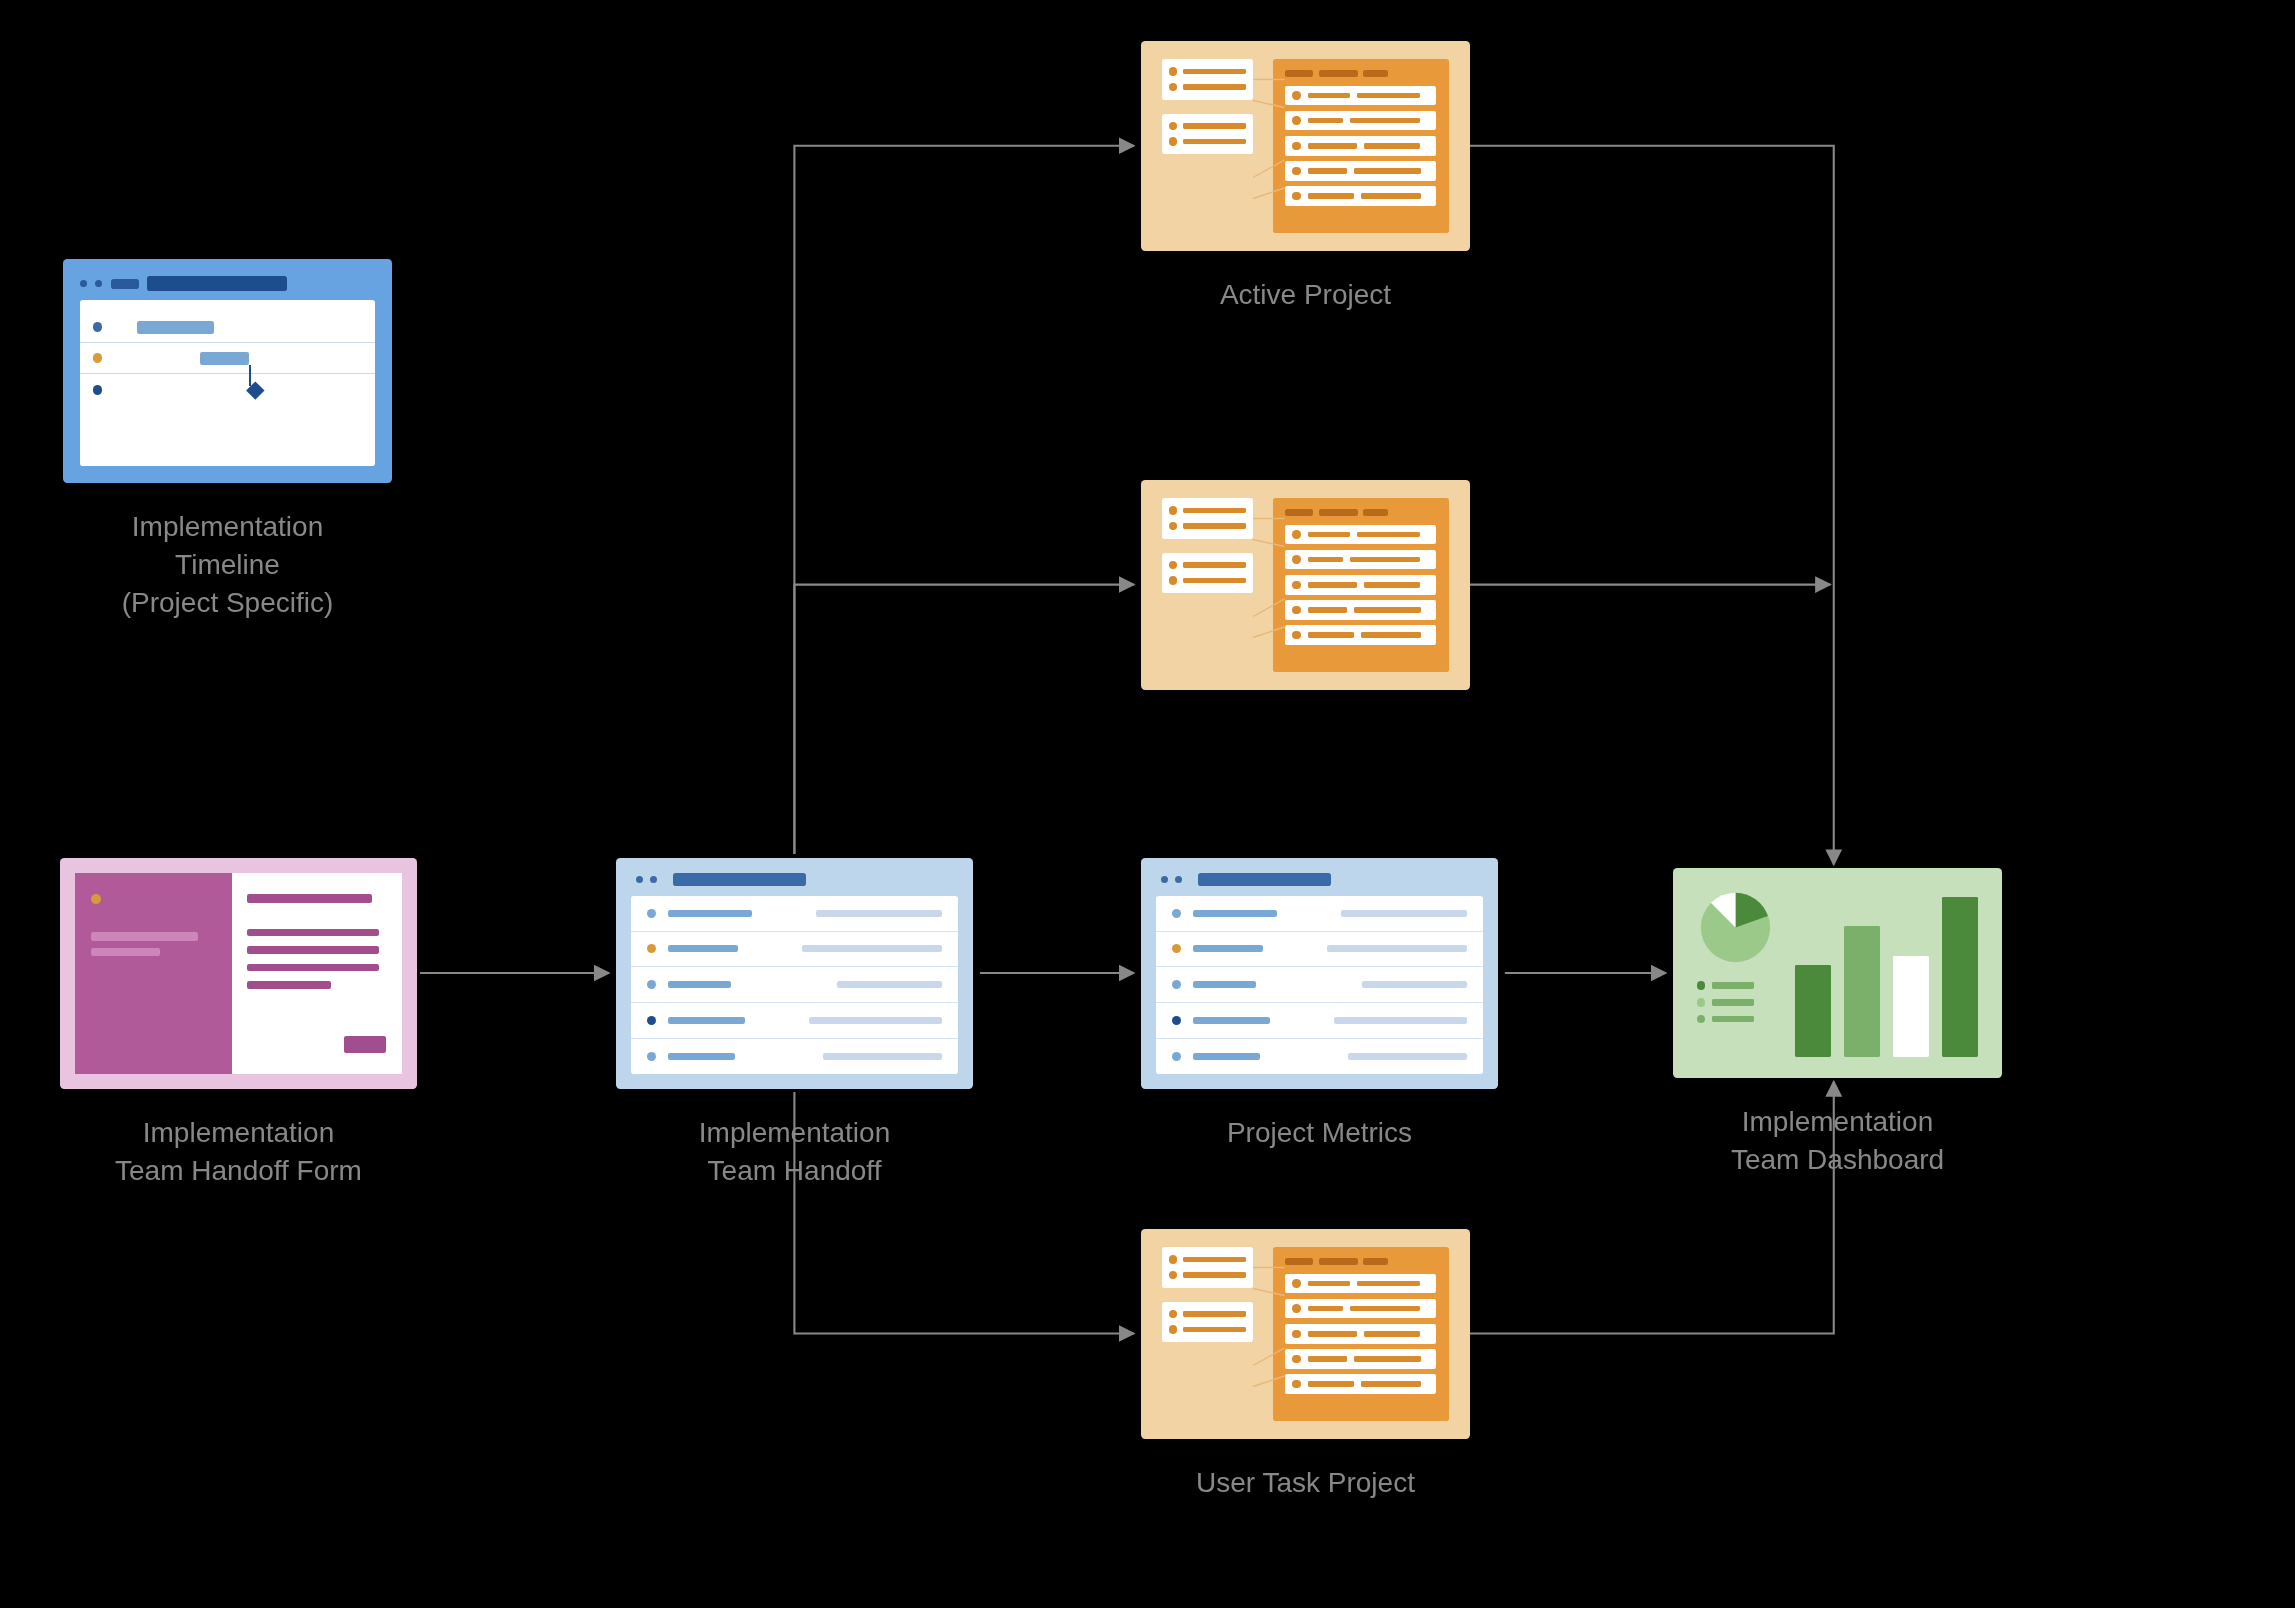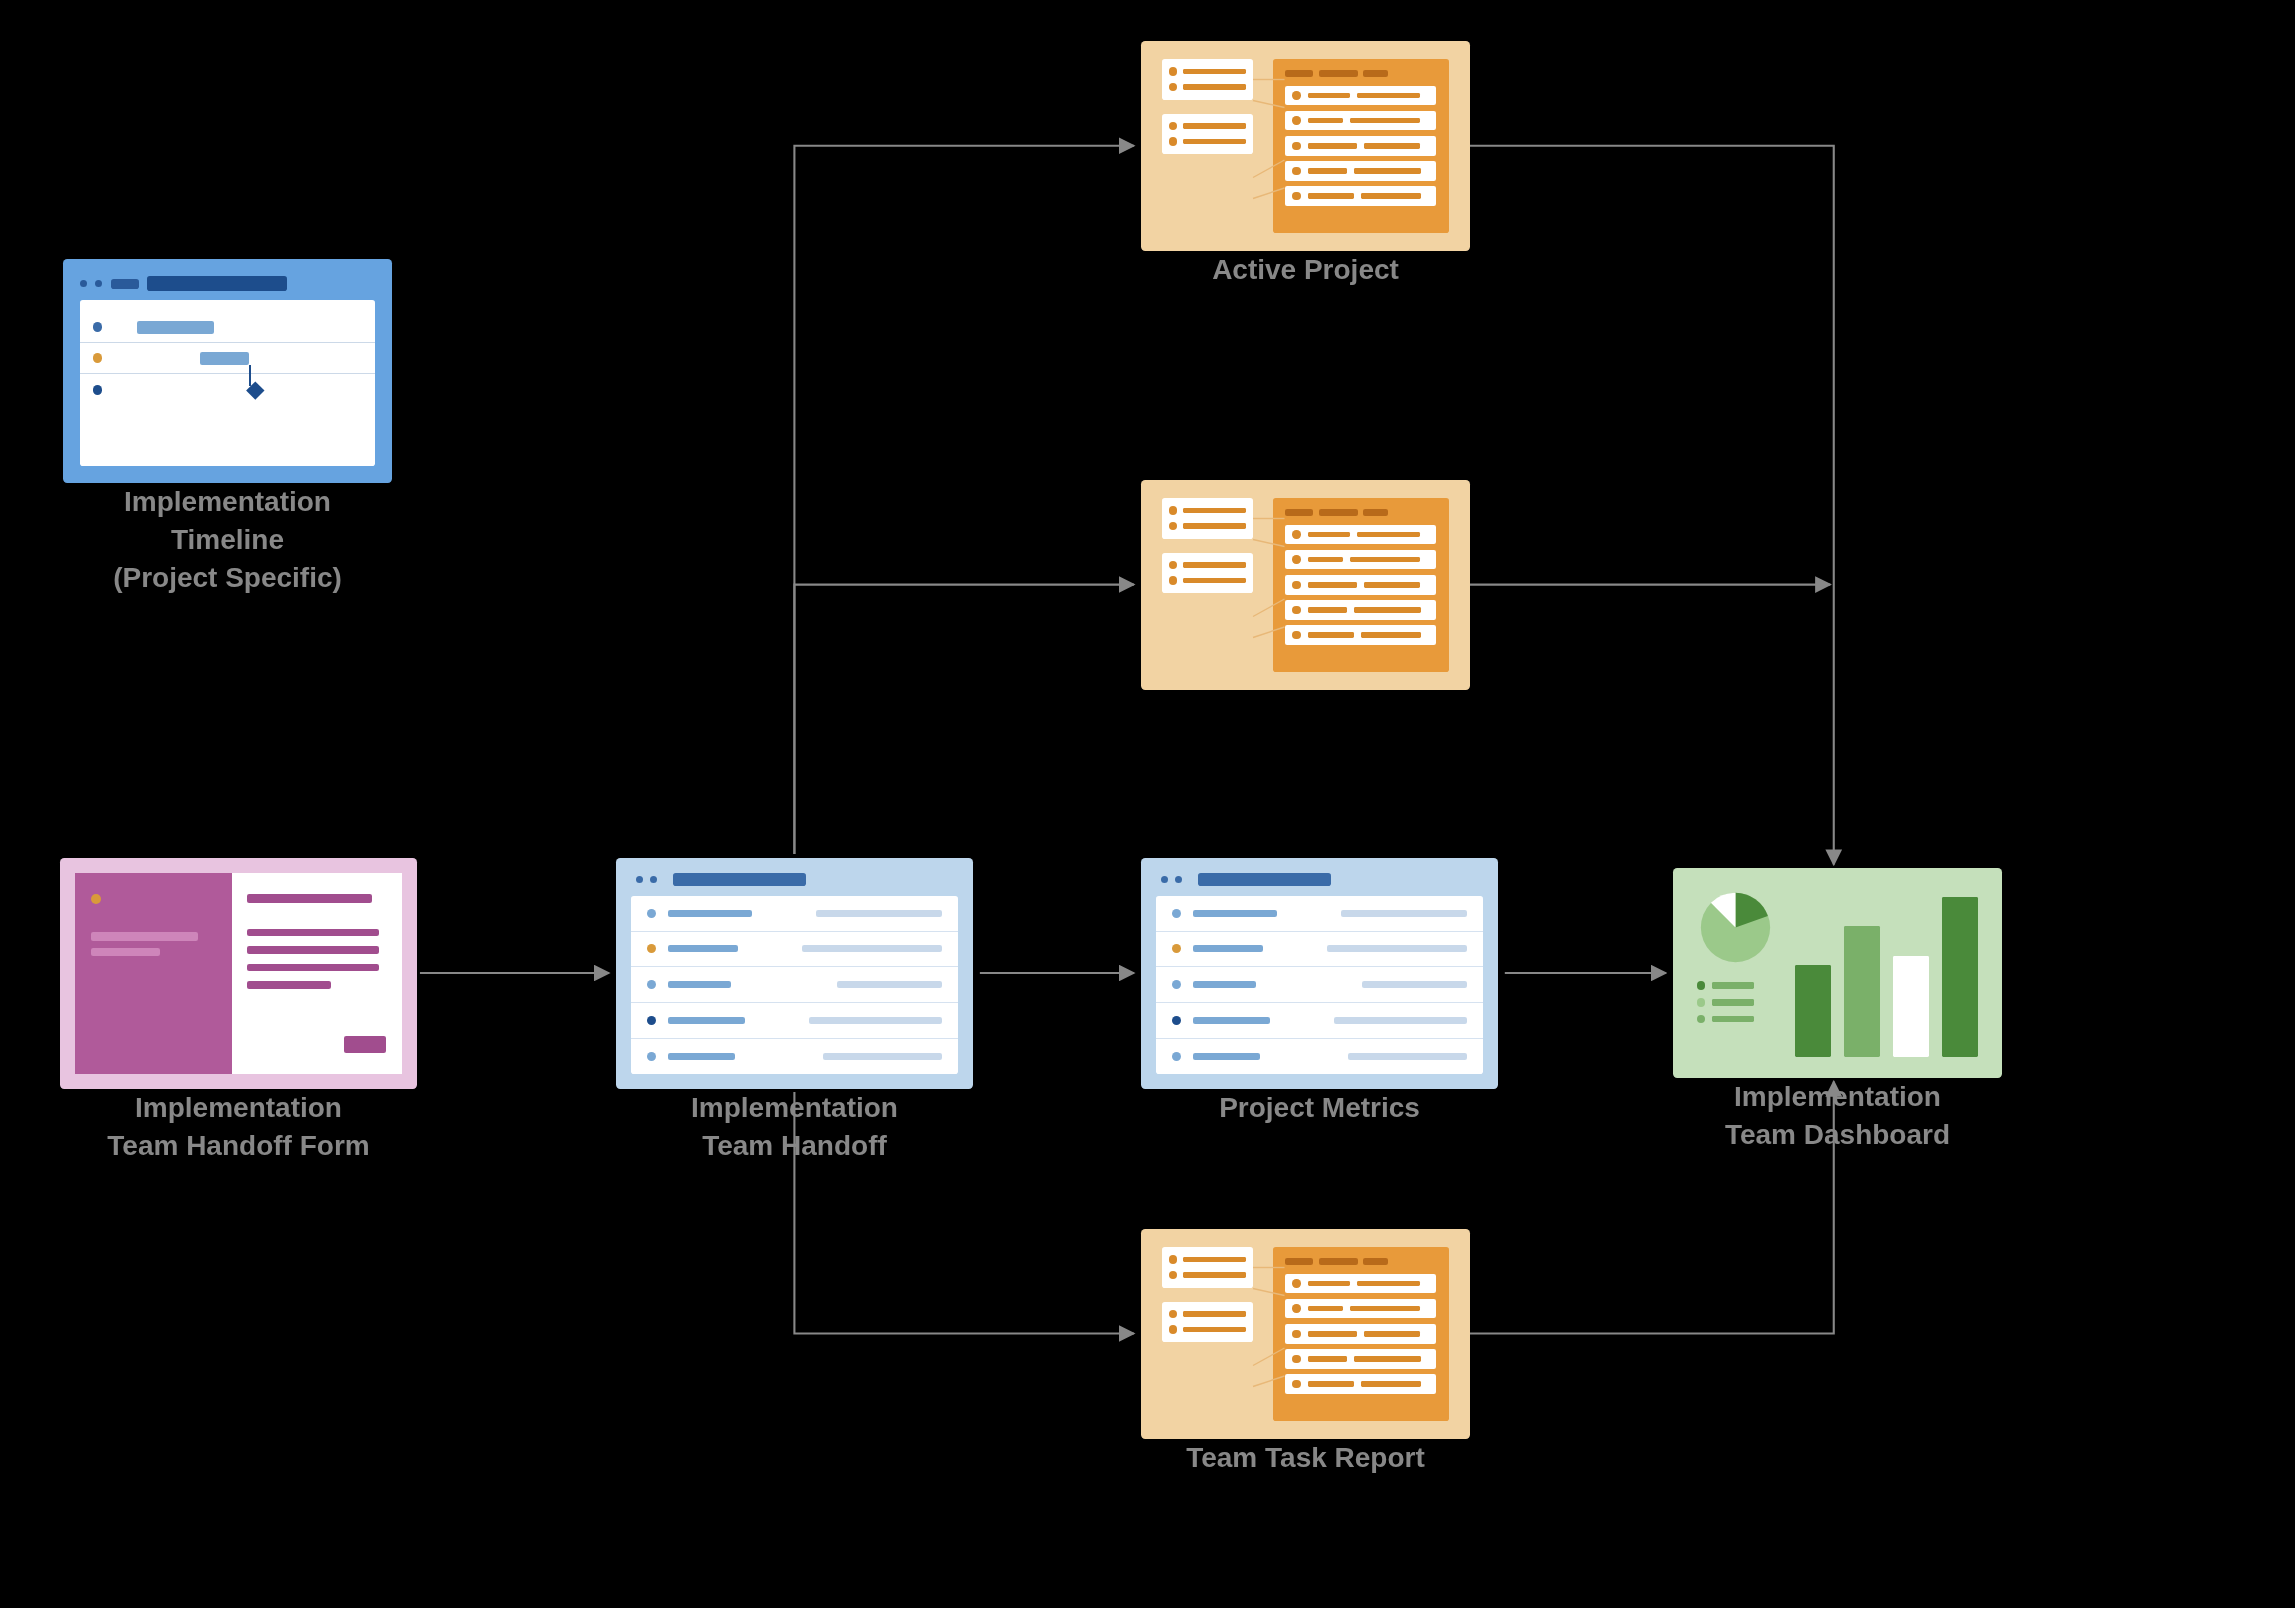--- a/index.html
+++ b/index.html
@@ -17,23 +17,23 @@
   .node {
     position: absolute;
     display: flex;
     flex-direction: column;
     align-items: center;
   }
   .node-label {
     color: #888;
     font-size: 28px;
     text-align: center;
-    margin-top: 0;
+    margin-top: 25px;
     line-height: 1.35;
-    font-weight: 700;
+    font-weight: 400;
   }
   
   .card-blue-gantt {
     width: 329px; height: 224px;
     background: #66a3e0;
     border-radius: 4.2px;
     padding: 17px;
     display: flex; flex-direction: column;
   }
   .card-blue-gantt .hdr { display:flex; gap:8.4px; align-items:center; margin-bottom:8.4px;}
@@ -468,21 +468,21 @@
             <span class="ol" style="max-width:39px;"></span>
             <span class="ol" style="max-width:67px;"></span>
           </div>
         <div class="rrow">
             <span class="od"></span>
             <span class="ol" style="max-width:46px;"></span>
             <span class="ol" style="max-width:60px;"></span>
           </div>
       </div>
     </div>
-    <div class="node-label">Team Task Report</div>
+    <div class="node-label">User Task Project</div>
   </div>
 
   <div class="node" style="left:1673px; top:868px;">
     <div class="card-green">
       <div class="leftc">
         <div class="pie">
           <svg viewBox="0 0 100 100" width="77" height="77">
             <circle cx="50" cy="50" r="45" fill="#9bc98a"></circle>
             <path d="M50 50 L50 5 A45 45 0 0 1 92 35 Z" fill="#4a8a3a"></path>
             <path d="M50 50 L50 5 A45 45 0 0 0 18 18 Z" fill="#fff"></path>

